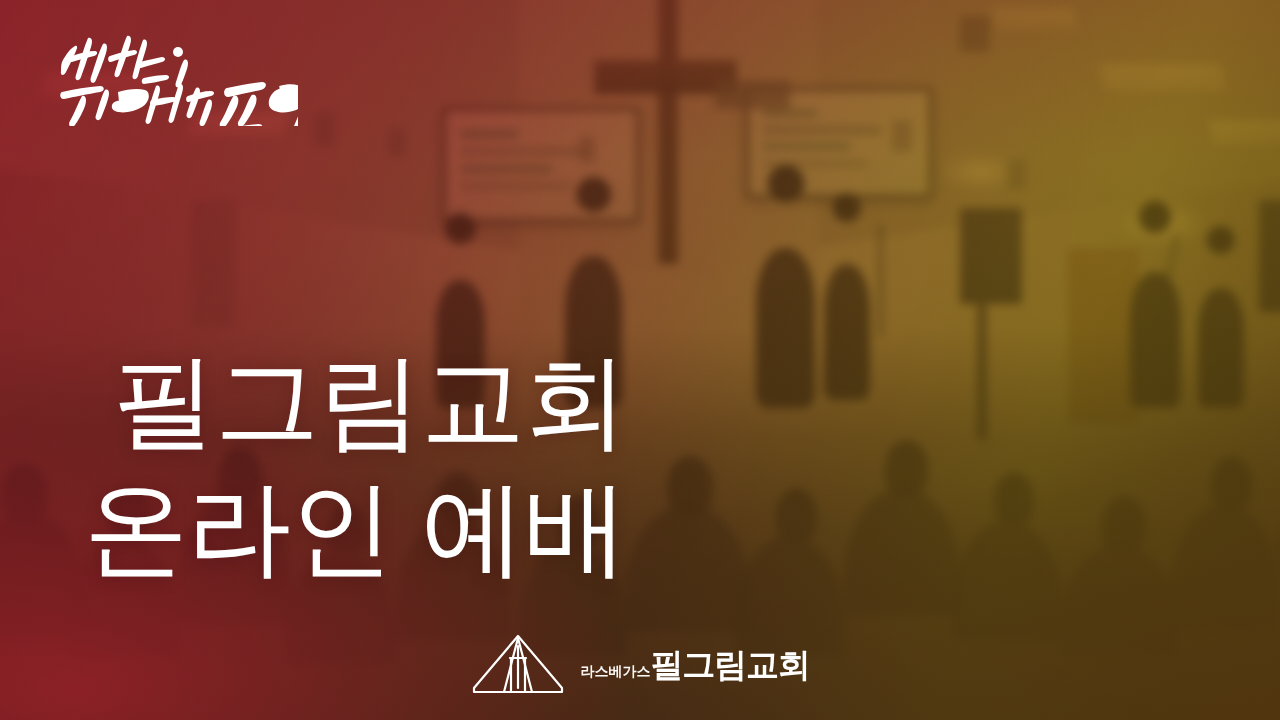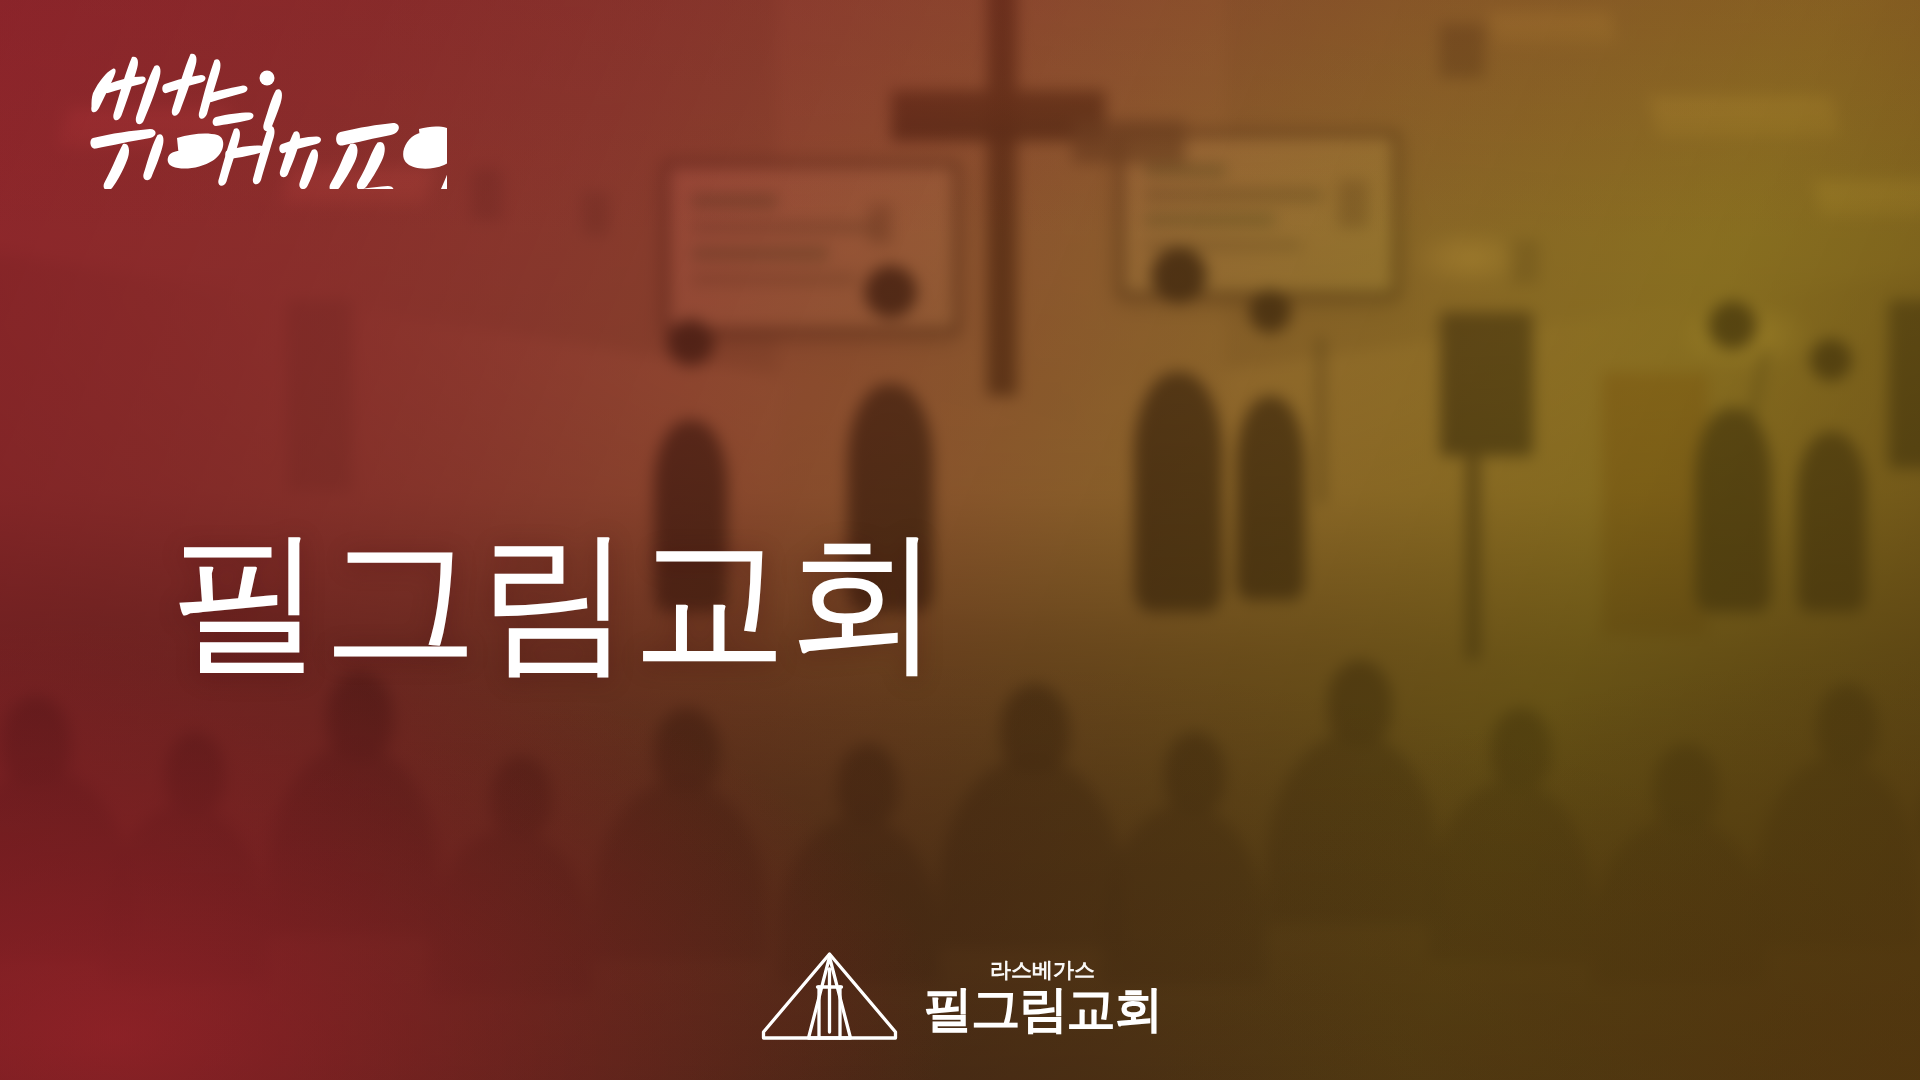--- a/index.html
+++ b/index.html
@@ -211,21 +211,21 @@
     position: absolute;
     left: 0; right: 0;
     bottom: 24px;
     display: flex;
     align-items: center;
     justify-content: center;
     gap: 14px;
   }
   .brand-mark { width: 96px; height: 64px; flex: none; }
   .brand-mark svg { width: 100%; height: 100%; display: block; }
-  .brand-text { display: flex; flex-direction: column; align-items: center; }
+  .brand-text { display: flex; flex-direction: row; align-items: flex-end; }
   .brand-city {
     color: #fff;
     font-size: 14px;
     font-weight: 700;
     letter-spacing: 0px;
     line-height: 1;
     margin-bottom: 3px;
     opacity: .97;
   }
   .brand-name {
@@ -378,20 +378,21 @@
           <path d="M54,4 C64,1 74,2 80,7 C86,12 84,24 75,28 C66,32 54,31 49,26 C44,21 46,10 54,7 C61,4 70,5 74,9 C77,12 76,19 70,21 C64,23 57,22 54,19 C52,17 53,12 56,11 Z"></path>
           <path d="M86,-2 C91,-4 93,3 91,10 C88,23 85,36 83,46 C81,52 74,50 76,43 C80,28 83,8 86,-2 Z"></path>
           <path d="M80,24 C86,22 92,21 97,21 C102,21 102,27 97,28 C91,29 85,31 81,32 C77,33 76,25 80,24 Z"></path>
         </g>
       </g>
     </svg>
   </div>
 
   <h1 class="headline">
     <span class="l1">필그림교회</span>
+    <span class="l2">온라인 예배</span>
   </h1>
 
   <div class="brand">
     <div class="brand-mark">
       <svg viewBox="0 0 96 64" fill="none" stroke="#ffffff" stroke-width="2.2" stroke-linejoin="round" stroke-linecap="round">
 
         <path d="M48 4 L92 56 L92 60 L4 60 L4 56 Z"></path>
 
         <path d="M48 6 L62 60 L34 60 Z"></path>
 

